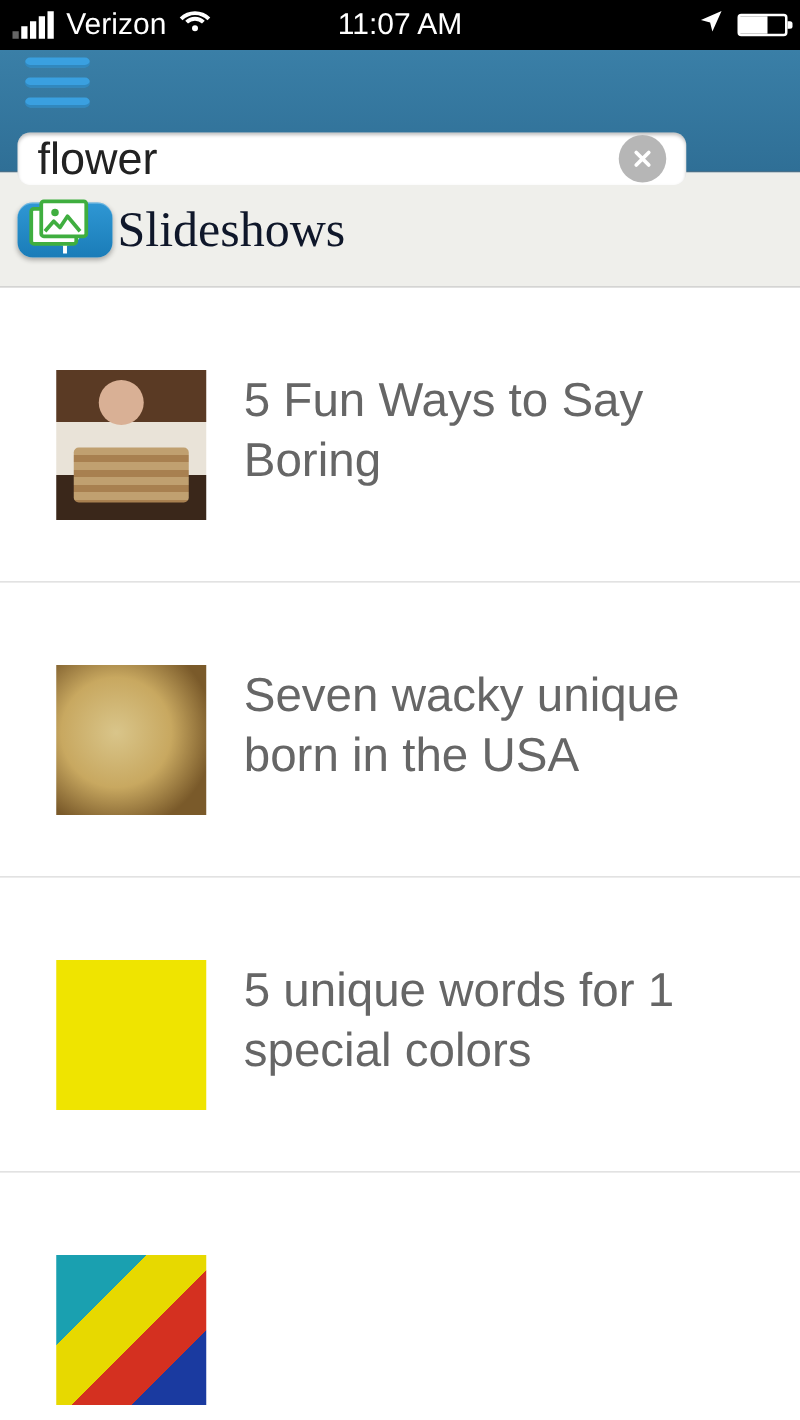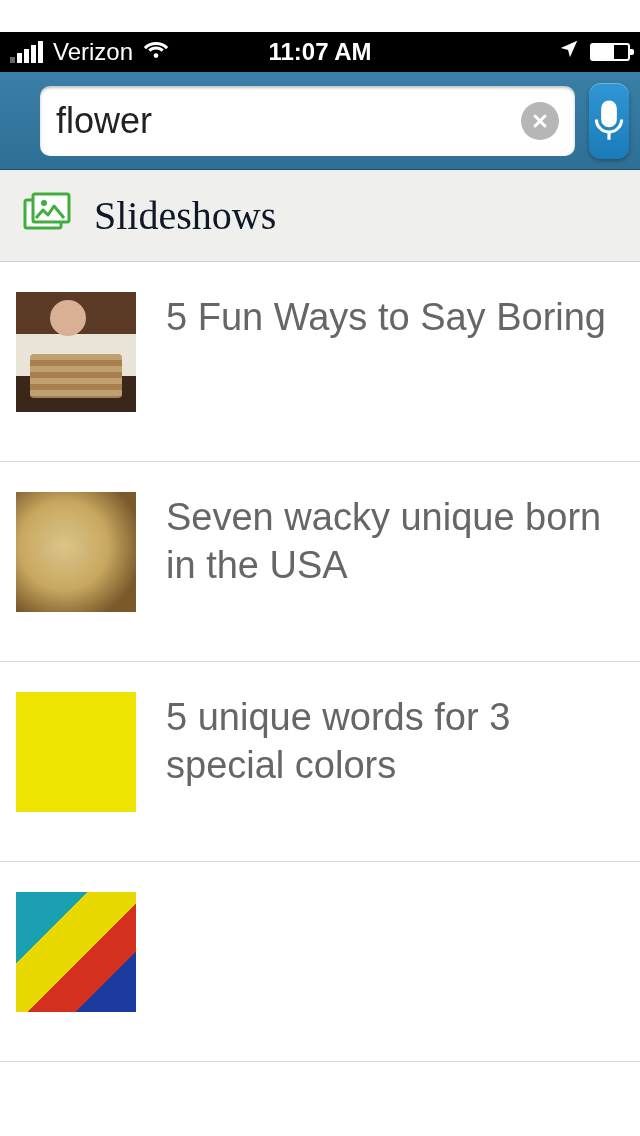--- a/index.html
+++ b/index.html
@@ -1,47 +1,47 @@
 <!DOCTYPE html>
 <html><head>
 <meta charset="utf-8">
 <style>
   * { box-sizing: border-box; margin: 0; padding: 0; }
   html, body { width: 640px; height: 1136px; font-family: -apple-system, "Helvetica Neue", Helvetica, Arial, sans-serif; background:#fff; overflow:hidden; }
   
-  .status-bar { height:40px; background:#000; color:#fff; display:flex; align-items:center; justify-content:space-between; padding:0 10px; font-size:24px; font-weight:500;margin-top:32px; }
+  .status-bar { height:40px; background:#000; color:#fff; display:flex; align-items:center; justify-content:space-between; padding:0 10px; font-size:24px; font-weight:500; }
   .status-left, .status-right { display:flex; align-items:center; gap:10px; }
-  .status-center { position:absolute; left:50%; transform:translateX(-50%); font-weight:700; }
+  .status-center { position:absolute; left:50%; transform:translateX(-50%); font-weight:400; }
   .signal-bars { display:flex; align-items:flex-end; gap:2px; }
   .signal-bars span { width:5px; background:#fff; display:block; }
   .signal-bars span:nth-child(1){height:6px;background:#666}
   .signal-bars span:nth-child(2){height:10px}
   .signal-bars span:nth-child(3){height:14px}
   .signal-bars span:nth-child(4){height:18px}
   .signal-bars span:nth-child(5){height:22px}
   .battery { width:40px; height:18px; border:2px solid #fff; border-radius:3px; position:relative; }
   .battery:after { content:""; position:absolute; right:-6px; top:4px; width:4px; height:6px; background:#fff; border-radius:0 2px 2px 0;}
   .battery-fill { height:100%; width:60%; background:#fff; }
   
-  .app-header { height:98px; background:linear-gradient(#3a7fa7,#2f6f96); display:flex; align-items:center; padding:0 14px; gap:14px; border-bottom:1px solid #1f4e6b; }
+  .app-header { height:98px; background:linear-gradient(#3a7fa7,#2f6f96); display:flex; align-items:flex-start; padding:0 14px; gap:14px; border-bottom:1px solid #1f4e6b;flex-direction:column; }
   .menu-btn { width:64px; height:64px; display:flex; flex-direction:column; justify-content:center; gap:8px; padding:6px; }
   .menu-btn span { height:8px; background:#3aa0e0; border-radius:4px; box-shadow:inset 0 -2px 0 rgba(0,0,0,.15); }
   .search-wrap { flex:1; height:70px; background:#fff; border-radius:10px; display:flex; align-items:center; padding:0 16px; box-shadow:inset 0 2px 3px rgba(0,0,0,.25); }
   .search-input { flex:1; border:none; outline:none; font-size:36px; color:#222; background:transparent; font-family:inherit; }
   .clear-btn { width:38px; height:38px; border-radius:50%; background:#b6b6b6; display:flex; align-items:center; justify-content:center; }
   .clear-btn svg { width:20px; height:20px; }
   .voice-btn { width:76px; height:76px; background:linear-gradient(#2f97d4,#1a7cb8); border-radius:12px; display:flex; align-items:center; justify-content:center; box-shadow:0 2px 4px rgba(0,0,0,.3), inset 0 1px 0 rgba(255,255,255,.3); }
   .voice-btn svg { width:40px; height:44px; }
   
   .section-header { height:92px; background:#efefeb; border-bottom:1px solid #ccc; display:flex; align-items:center; padding:0 22px; gap:22px; }
   .section-icon svg { width:50px; height:44px; }
   .section-title { font-family: Georgia, 'Times New Roman', serif; font-size:40px; color:#0f172a; }
   
   .list { }
-  .list-item { display:flex; align-items:flex-start; gap:30px; padding:30px 24px 30px 16px; border-bottom:1px solid #d9d9d9; min-height:200px; }
+  .list-item { display:flex; align-items:flex-start; gap:30px; padding:30px 24px 30px 45px; border-bottom:1px solid #d9d9d9; min-height:200px;margin-top:36px; }
   .thumb { width:120px; height:120px; flex-shrink:0; background:#ccc; }
   .item-title { font-size:38px; color:#666; line-height:1.25; font-weight:400; flex:1; padding-top:2px; }
   
   .thumb-1 { background:linear-gradient(#5a3a24 0%,#5a3a24 35%,#e9e3d8 35%,#e9e3d8 70%,#3a271a 70%); position:relative;}
   .thumb-1:after{content:"";position:absolute;left:34px;top:8px;width:36px;height:36px;border-radius:50%;background:#d9b095;}
   .thumb-1:before{content:"";position:absolute;left:14px;bottom:14px;width:92px;height:44px;background:repeating-linear-gradient(#c0a070,#c0a070 6px,#a88050 6px,#a88050 12px);border-radius:4px;}
   .thumb-2 { background:radial-gradient(circle at 40% 45%, #d9c58a 0%, #c8a860 45%, #7a5a2a 80%);}
   .thumb-3 { background:linear-gradient(120deg,#e8e4ee 0%,#e8e4ee 40%,#cfc3d8 100%); position:relative;}
   .thumb-3:before{content:"";position:absolute;right:6px;top:6px;width:44px;height:88px;border-radius:22px 22px 30px 30px;background:linear-gradient(#c0302a,#6a110d);}
   .thumb-3:after{content:"";position:absolute;left:10px;top:28px;width:34px;height:70px;border-radius:18px 18px 24px 24px;background:linear-gradient(#caa,#866);filter:blur(1px);}
@@ -119,18 +119,18 @@
   <div class="list-item">
     <div class="thumb thumb-1"></div>
     <div class="item-title">5 Fun Ways to Say Boring</div>
   </div>
   <div class="list-item">
     <div class="thumb thumb-2"></div>
     <div class="item-title">Seven wacky unique born in the USA</div>
   </div>
   <div class="list-item">
     <div class="thumb thumb-4"></div>
-    <div class="item-title">5 unique words for 3 special colors</div>
+    <div class="item-title">5 unique words for 1 special colors</div>
   </div>
   <div class="list-item">
     <div class="thumb thumb-5"></div>
   </div>
 </div>
 
 </body></html>

